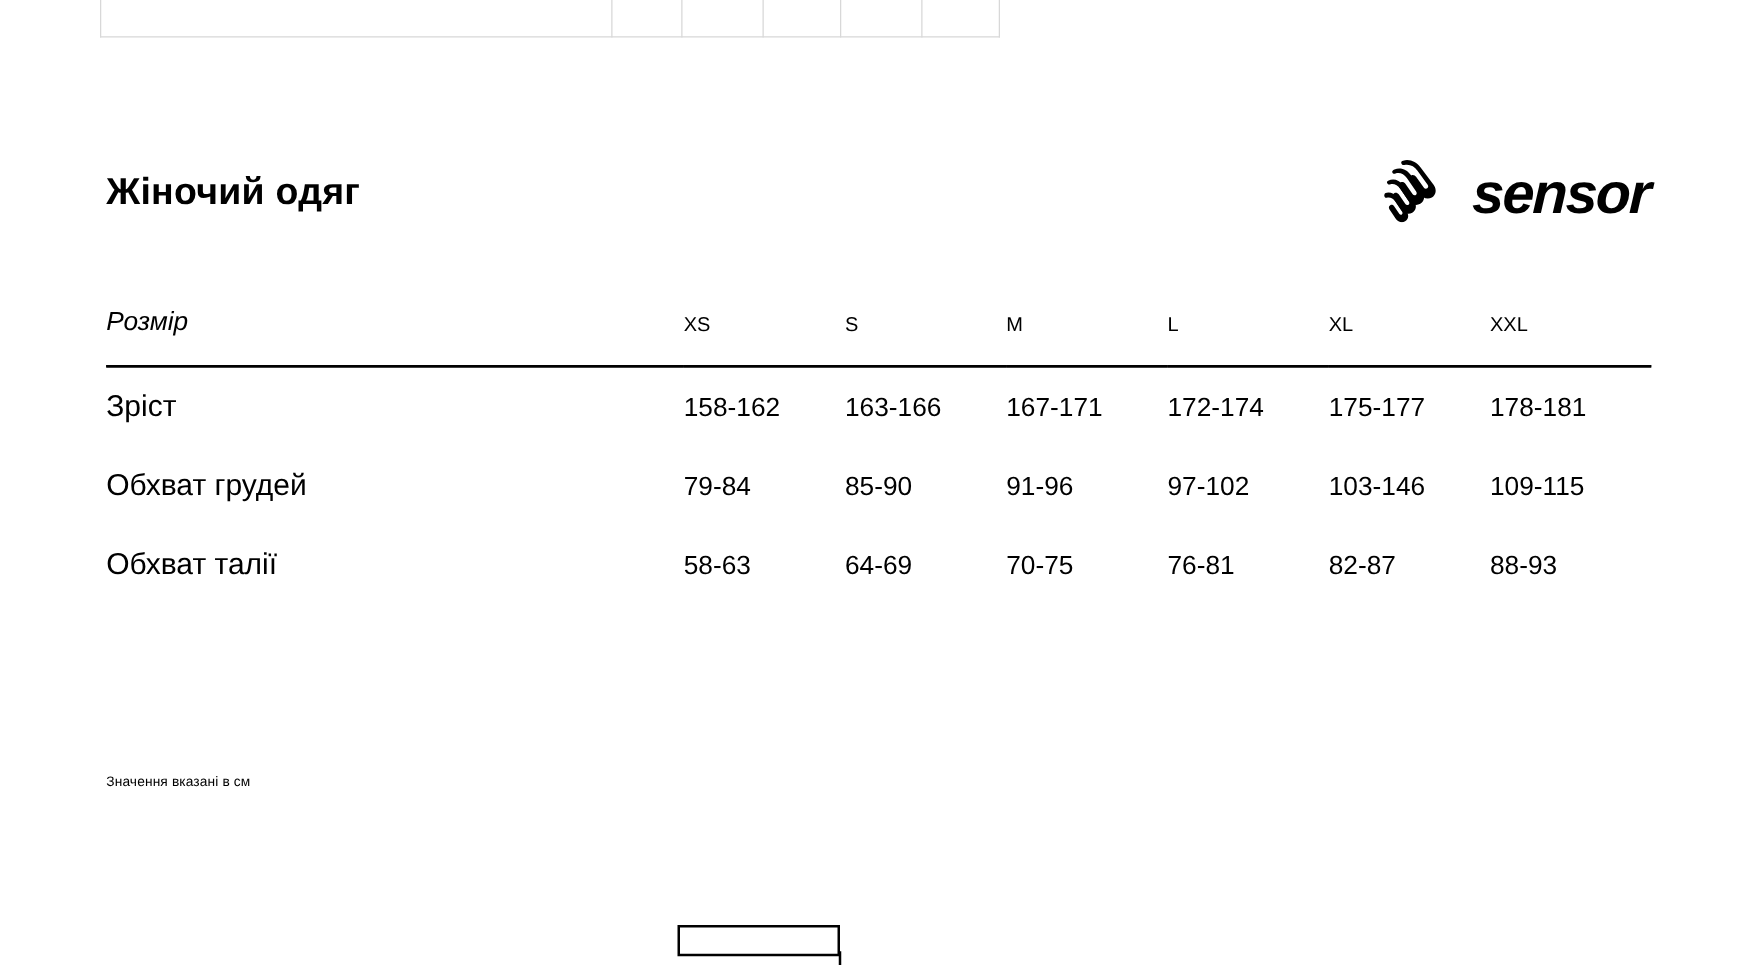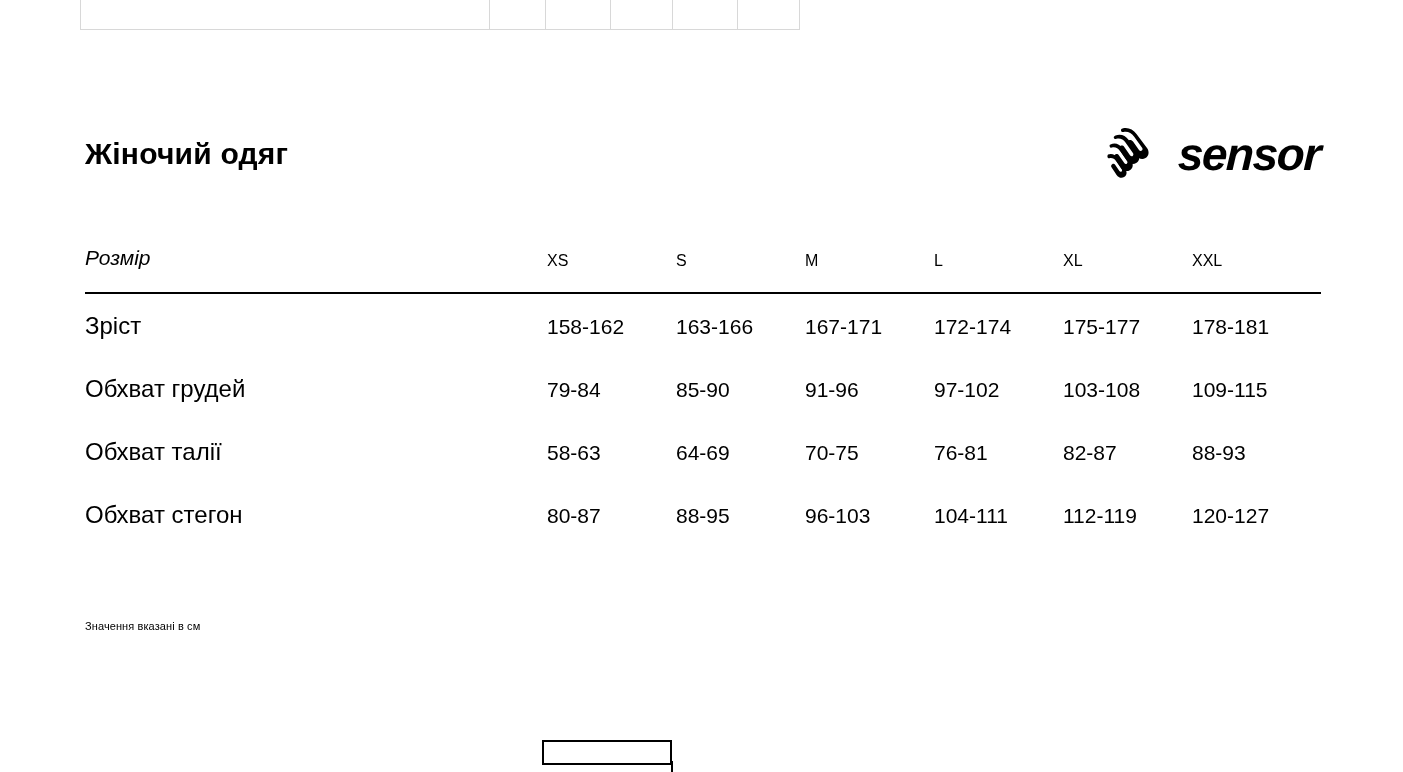--- a/index.html
+++ b/index.html
@@ -208,41 +208,32 @@
         <td>172-174</td>
         <td>175-177</td>
         <td>178-181</td>
       </tr>
       <tr>
         <td>Обхват грудей</td>
         <td>79-84</td>
         <td>85-90</td>
         <td>91-96</td>
         <td>97-102</td>
-        <td>103-108</td>
+        <td>103-146</td>
         <td>109-115</td>
       </tr>
       <tr>
         <td>Обхват талії</td>
         <td>58-63</td>
         <td>64-69</td>
         <td>70-75</td>
         <td>76-81</td>
         <td>82-87</td>
         <td>88-93</td>
       </tr>
-      <tr>
-        <td>Обхват стегон</td>
-        <td>80-87</td>
-        <td>88-95</td>
-        <td>96-103</td>
-        <td>104-111</td>
-        <td>112-119</td>
-        <td>120-127</td>
-      </tr>
     </tbody>
   </table>
 
   <div class="footnote">Значення вказані в см</div>
 
   <div class="bottom-box"></div>
   <div class="bottom-tick"></div>
 
 </div>
 

